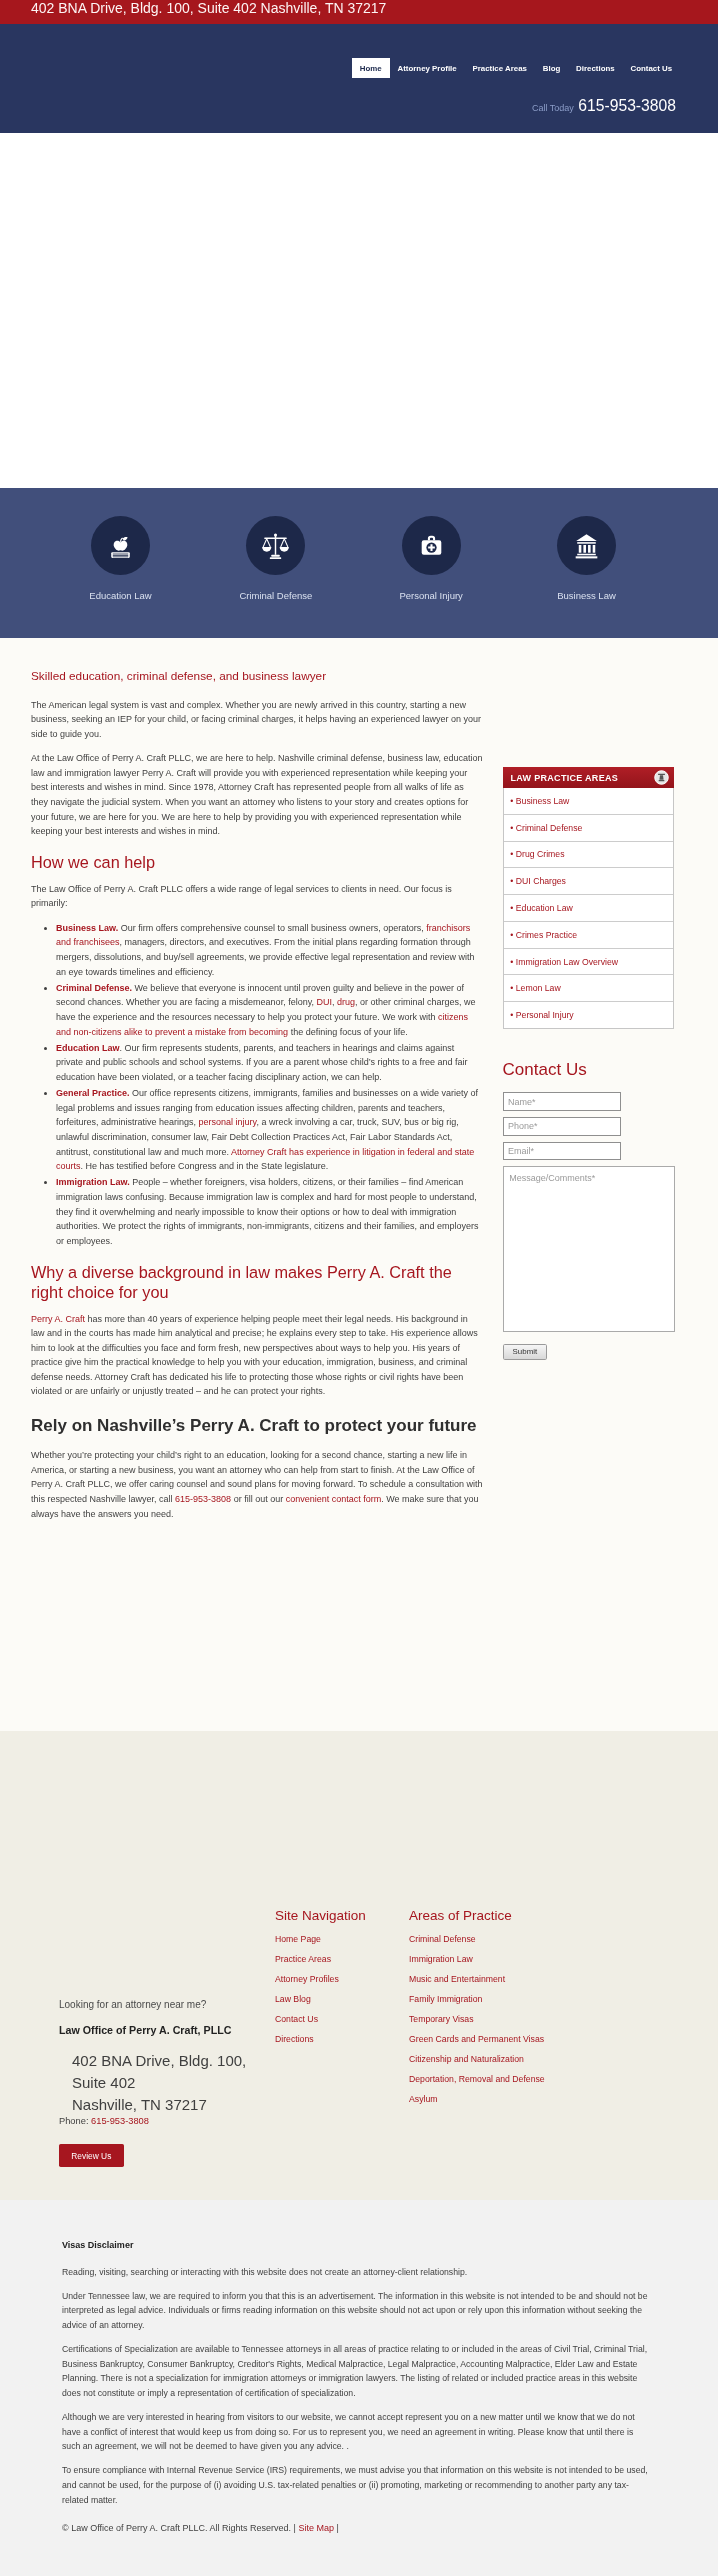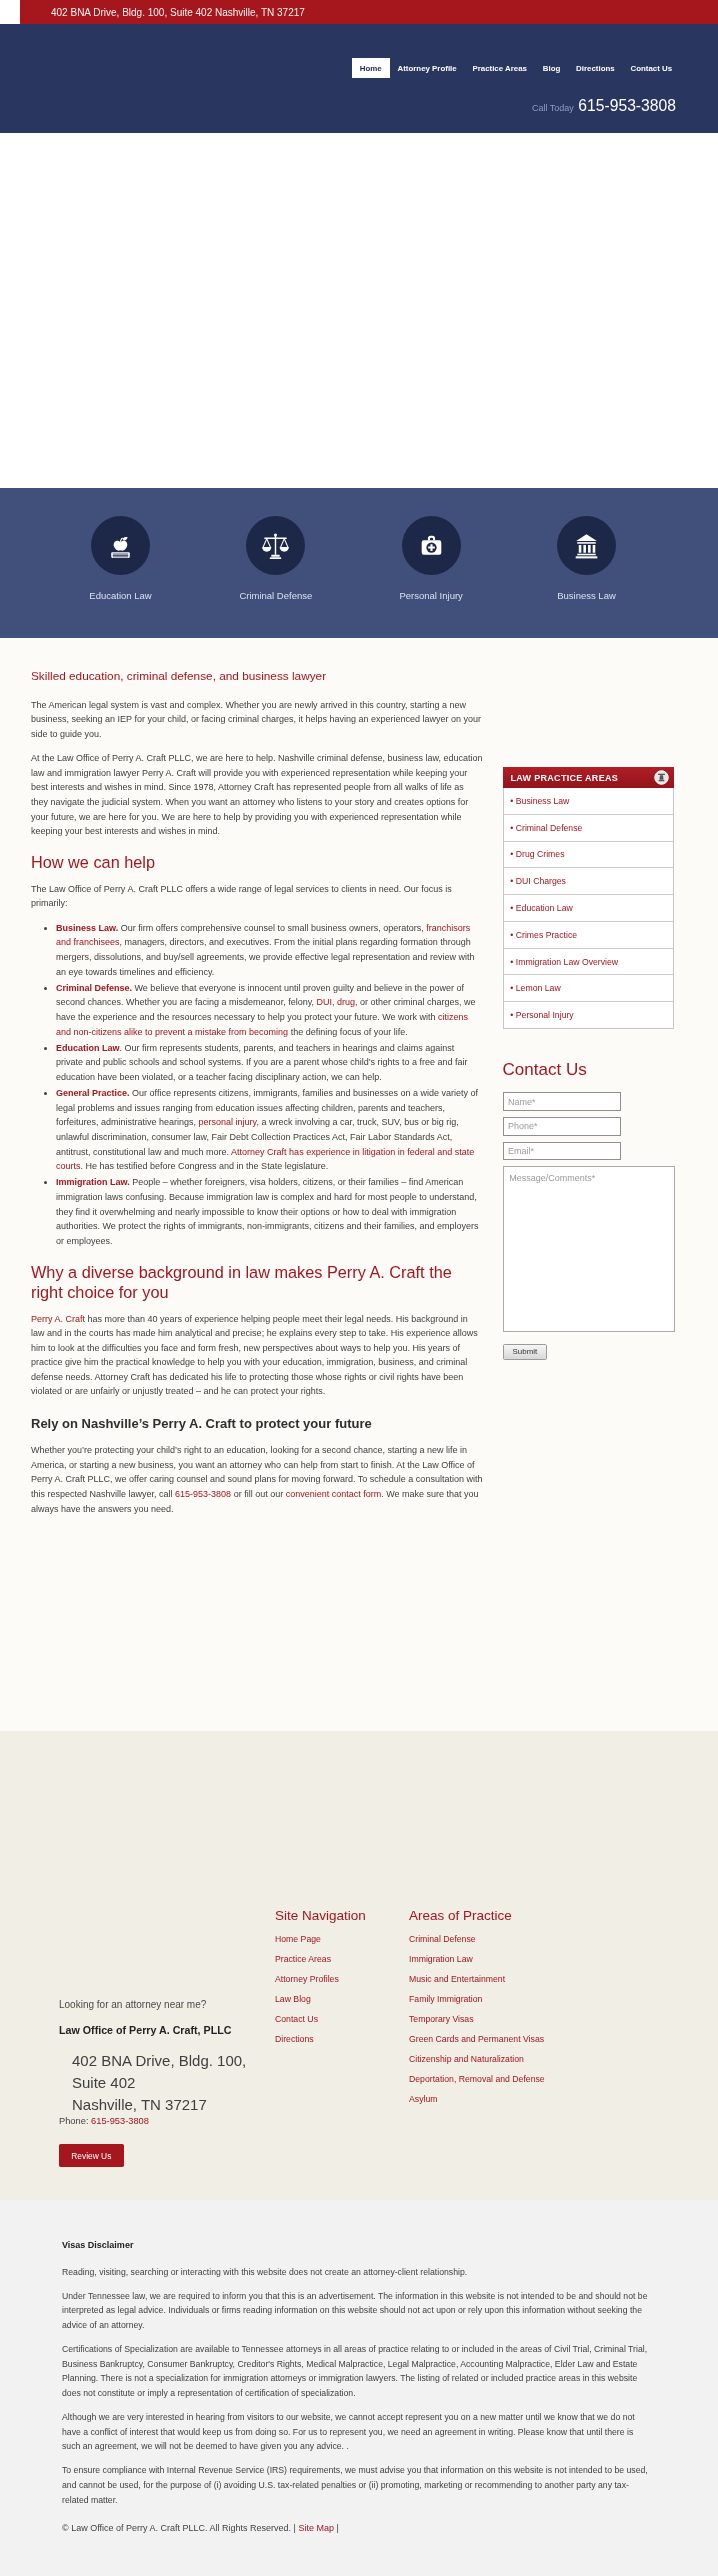--- a/index.html
+++ b/index.html
@@ -1,21 +1,21 @@
 <!DOCTYPE html>
 <html style="font-size:9px"><head>
 <meta charset="utf-8">
 <style>
   * { margin:0; padding:0; box-sizing:border-box; }
   body { width:718px; font-family:"Liberation Sans", sans-serif; background:#fff; }
   a { text-decoration:none; cursor:pointer; }
 
   
-  .topbar { height:24px; background:#a6171d; color:#fdf4f4; font-size:10px;
-            display:flex; align-items:center; padding-left:31px;margin-left:20px; }
+  .topbar { height:24px; background:#a6171d; color:#fdf4f4; font-size:14px;
+            display:flex; padding-left:31px; }
 
   
   .site-header { height:109px; background:#293660; position:relative; }
   .main-nav { position:absolute; top:34px; right:38px; display:flex; }
   .nav-item { color:#fff; font-weight:bold; font-size:7.9px; padding:5.6px 7.9px; }
   .nav-item.active { background:#fff; color:#1d2a4d; }
   .call-block { position:absolute; top:73px; right:42px; }
   .call-label { color:#8b9cc7; font-size:9px; margin-right:4.5px; }
   .call-phone { color:#fff; font-size:15.7px; }
 
@@ -32,21 +32,21 @@
   .service-label { margin-top:14.6px; color:#d9e0ef; font-size:9.5px; }
 
   
   .content { background:#fcfbf7; height:1093px; overflow:hidden;
              display:flex; padding:31px 0 0 31px; }
   .main-col { width:452px; margin-right:19.6px; }
   .main-col h1 { color:#3f4f70; font-size:17.4px; line-height:1.22; font-weight:bold; margin-bottom:15.7px; }
   .main-col h2 { color:#a6161f; font-size:11.8px; font-weight:400; margin-bottom:14.6px; }
   .main-col p { color:#3f3f3f; font-size:9px; line-height:1.62; margin-bottom:10px; }
   h3.red { color:#a6161f; font-size:16.3px; font-weight:400; margin:13.5px 0 9px; line-height:1.25; }
-  h3.dark { color:#2f2f2f; font-size:13px; font-weight:bold; margin:17px 0 12.3px; }
+  h3.dark { color:#2f2f2f; font-size:17px; font-weight:bold; margin:17px 0 12.3px; }
   .main-col ul { margin:4px 0 10px 0; padding-left:25px; }
   .main-col li { color:#3f3f3f; font-size:9px; line-height:1.62; margin-bottom:1.7px; }
   .bt { color:#a6161f; font-weight:bold; }
   .rlink { color:#a6161f; }
 
   
   .sidebar { width:171px; margin-top:98px; }
   .pa-header { height:21px; background:linear-gradient(#b01e26,#93141b); color:#fff;
                font-weight:bold; font-size:9px; letter-spacing:0.3px;
                display:flex; align-items:center; justify-content:space-between; padding:0 4.5px 0 7.9px; }

